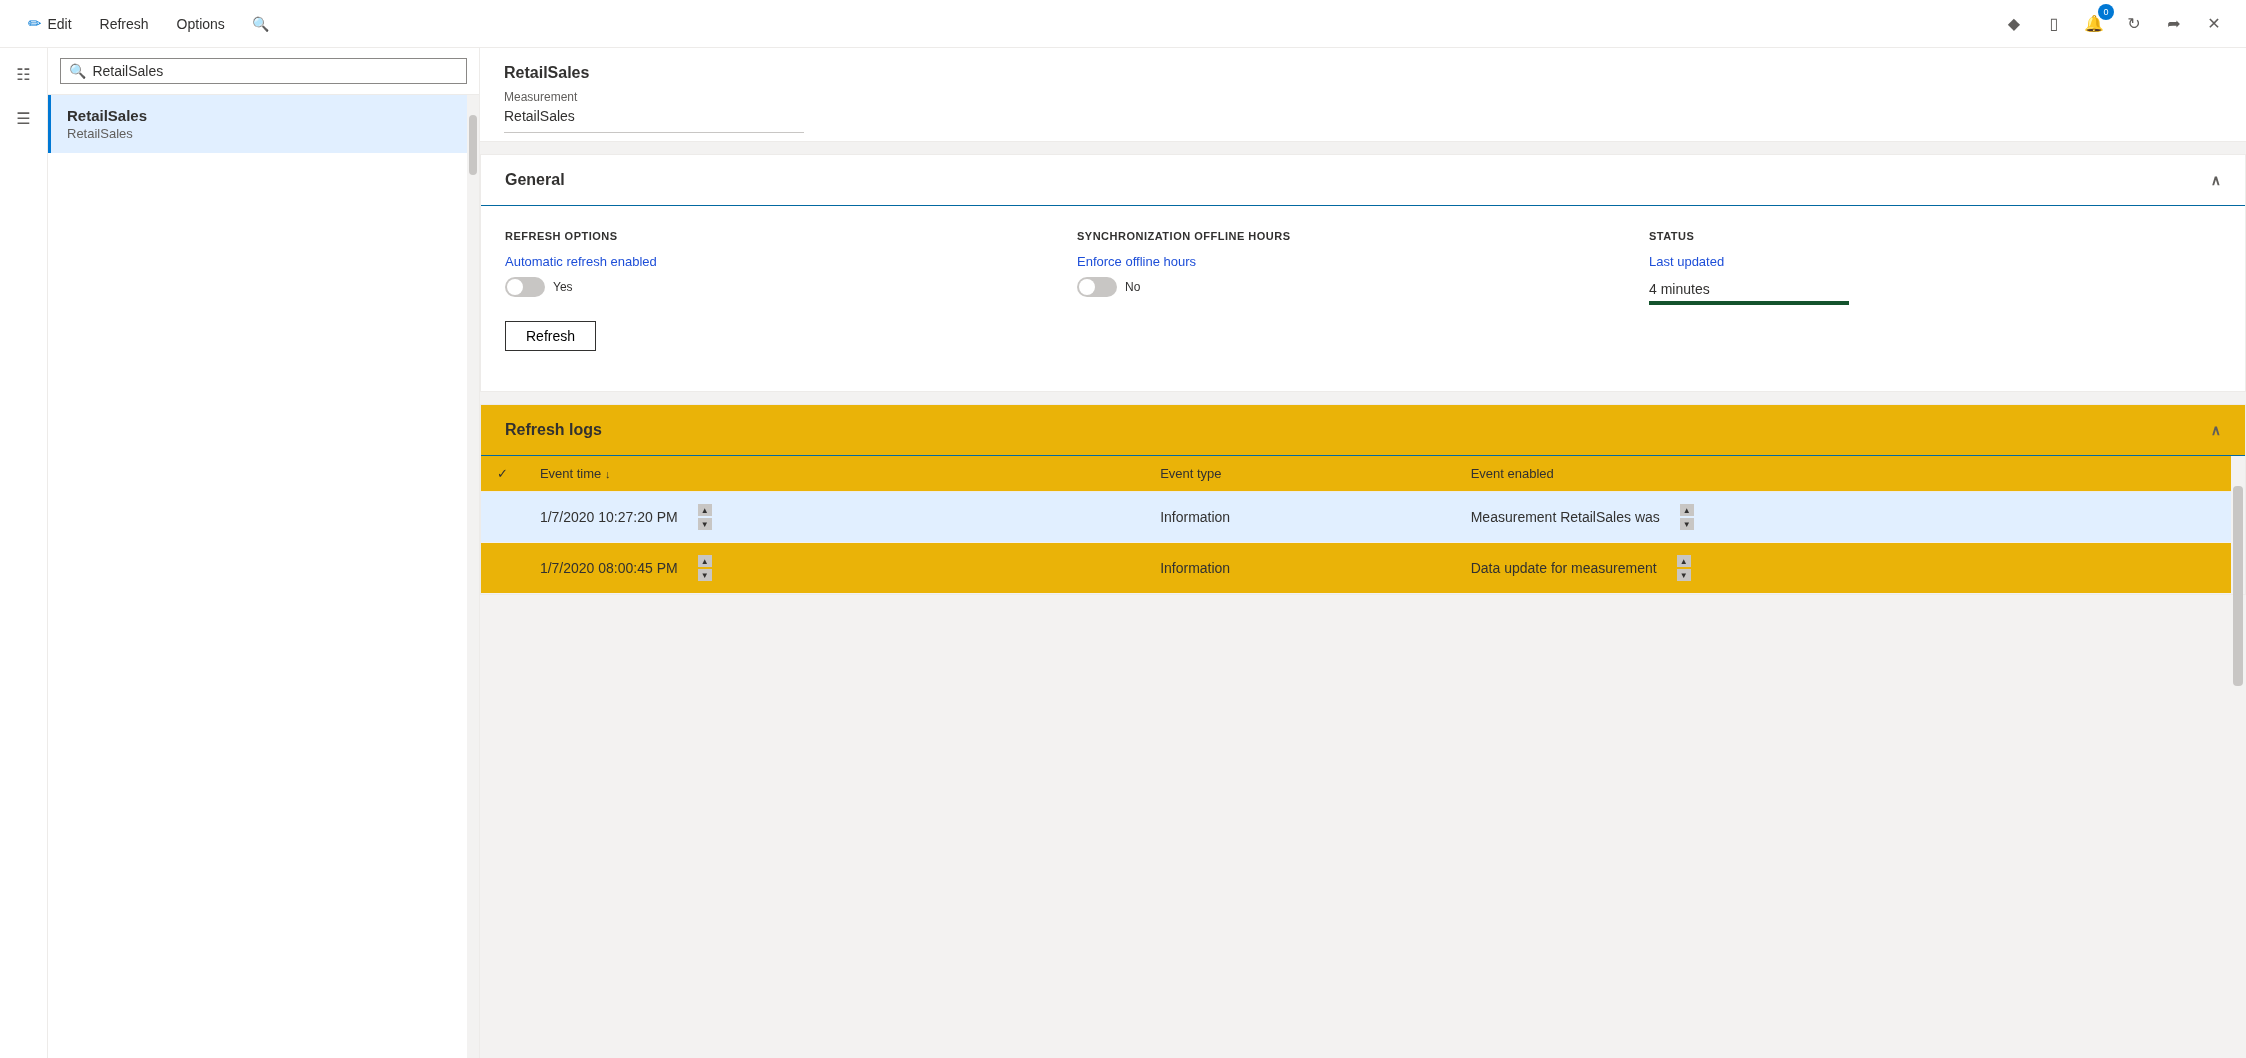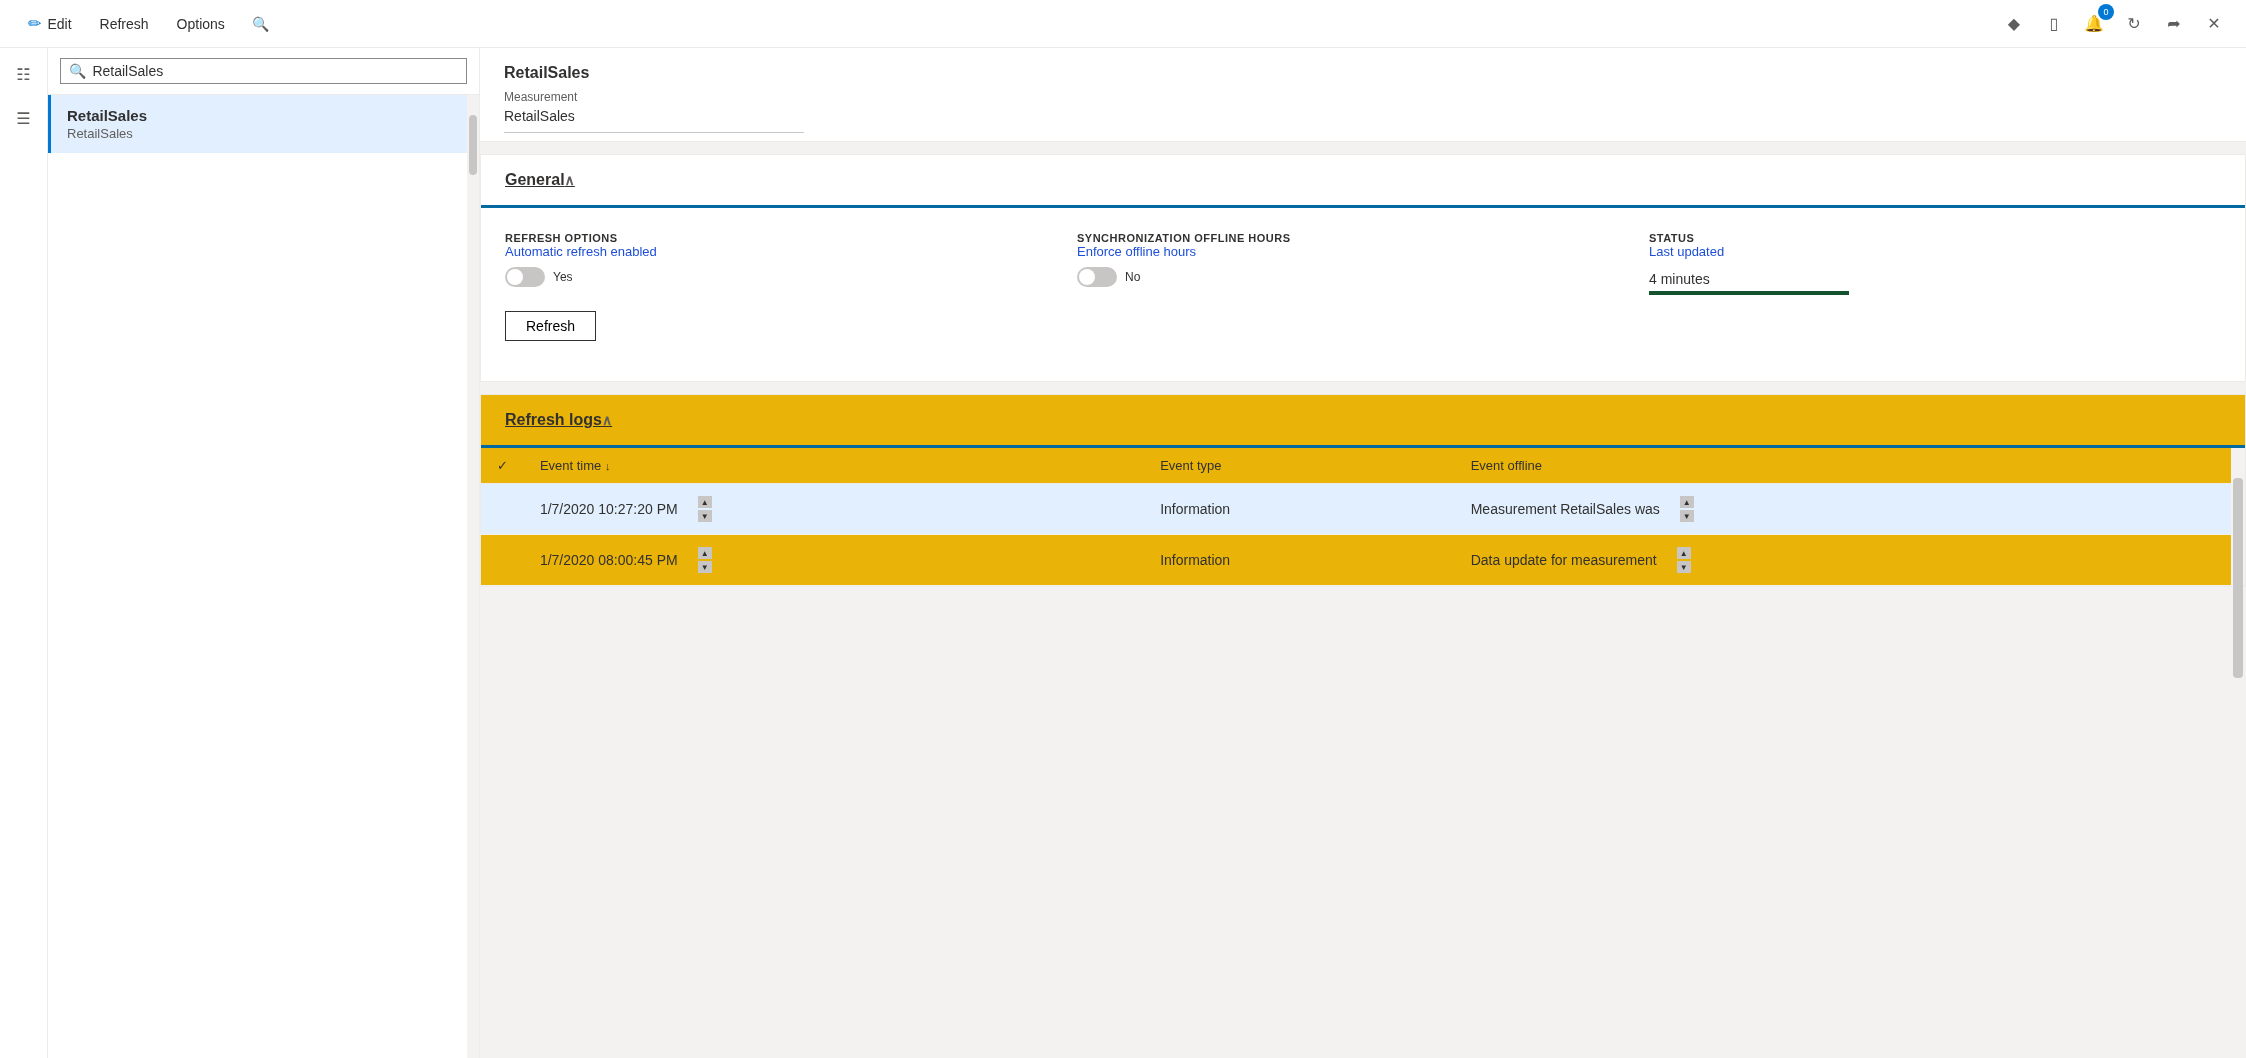--- a/index.html
+++ b/index.html
@@ -132,45 +132,45 @@
 
     
     .section-panel {
       background: #fff;
       margin: 12px 0;
       border: 1px solid #edebe9;
     }
     .section-header {
       display: flex;
       align-items: center;
-      justify-content: flex-start;
+      justify-content: space-between;
       padding: 16px 24px;
       font-size: 16px;
       font-weight: 600;
-      border-bottom: 3px solid #0369a1;
+      border-bottom: 1px solid #0369a1;
       cursor: pointer;
-      text-decoration: underline;
     }
     .section-header-icon { font-size: 14px; color: #605e5c; }
 
     .general-grid {
       display: grid;
       grid-template-columns: 1fr 1fr 1fr;
       gap: 0;
       padding: 24px;
     }
     .general-col {
       padding: 0 16px 16px 0;
     }
     .col-label {
       font-size: 11px;
       font-weight: 700;
       text-transform: uppercase;
       letter-spacing: 0.5px;
       color: #323130;
+      margin-bottom: 12px;
     }
     .field-label {
       font-size: 13px; color: #1d4ed8; margin-bottom: 8px;
     }
 
     
     .toggle-row {
       display: flex; align-items: center; gap: 8px; margin-bottom: 16px;
     }
     .toggle {
@@ -438,21 +438,21 @@
               <tr>
                 <th class="check-col">✓</th>
                 <th>
                   <span>Event time</span>
                   <span class="sort-icon"> ↓</span>
                 </th>
                 <th>
                   <span>Event type</span>
                 </th>
                 <th>
-                  <span>Event offline</span>
+                  <span>Event enabled</span>
                 </th>
               </tr>
             </thead>
             <tbody>
               <tr class="selected">
                 <td class="check-col"></td>
                 <td>
                   <div class="row-scroll">
                     <span>1/7/2020 10:27:20 PM</span>
                     <div class="row-scroll-btns">

